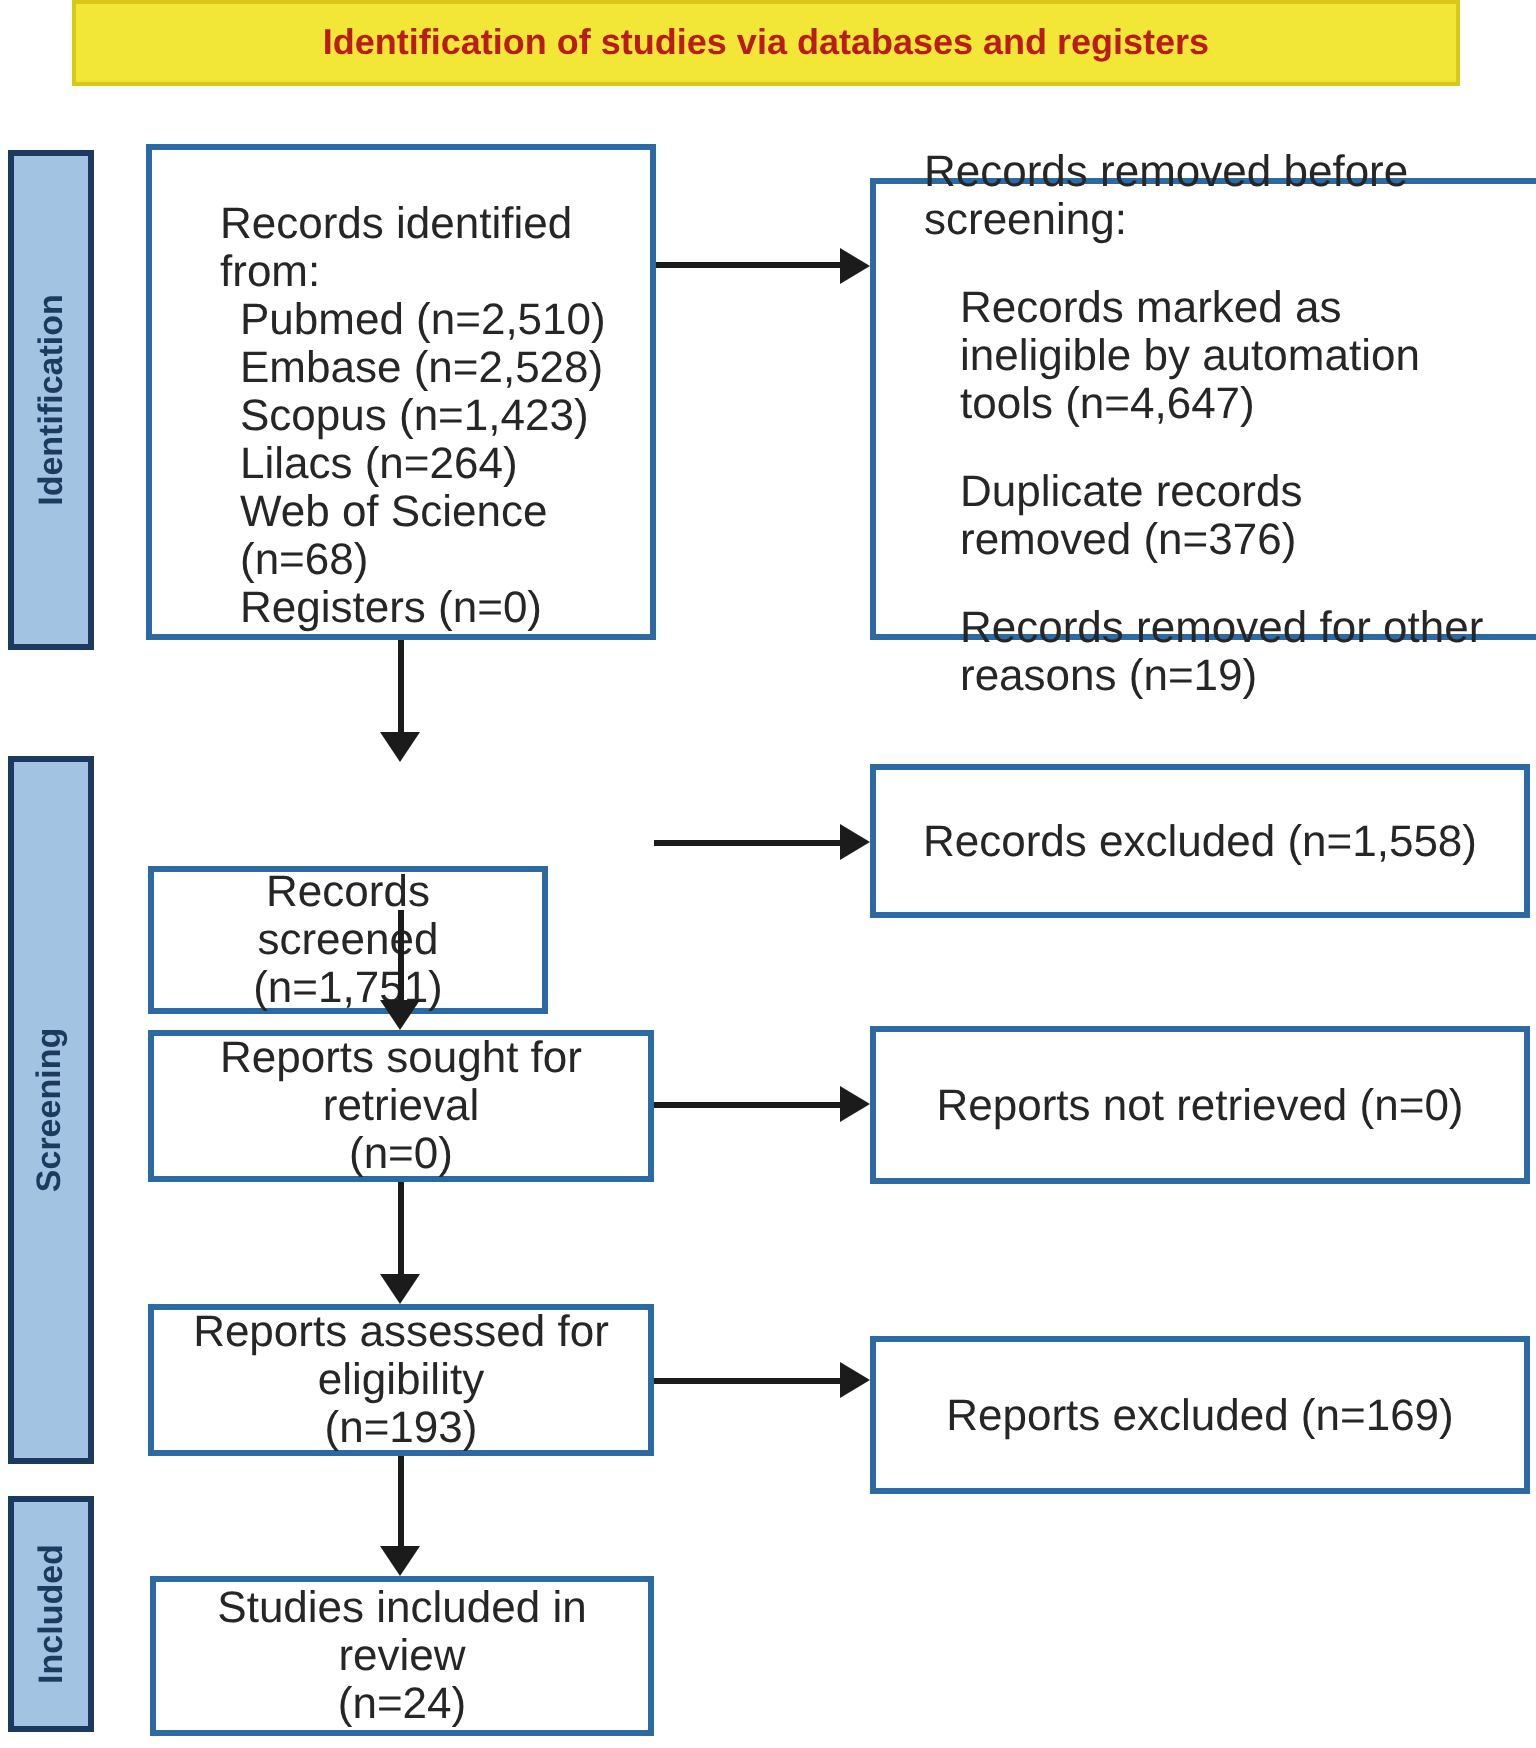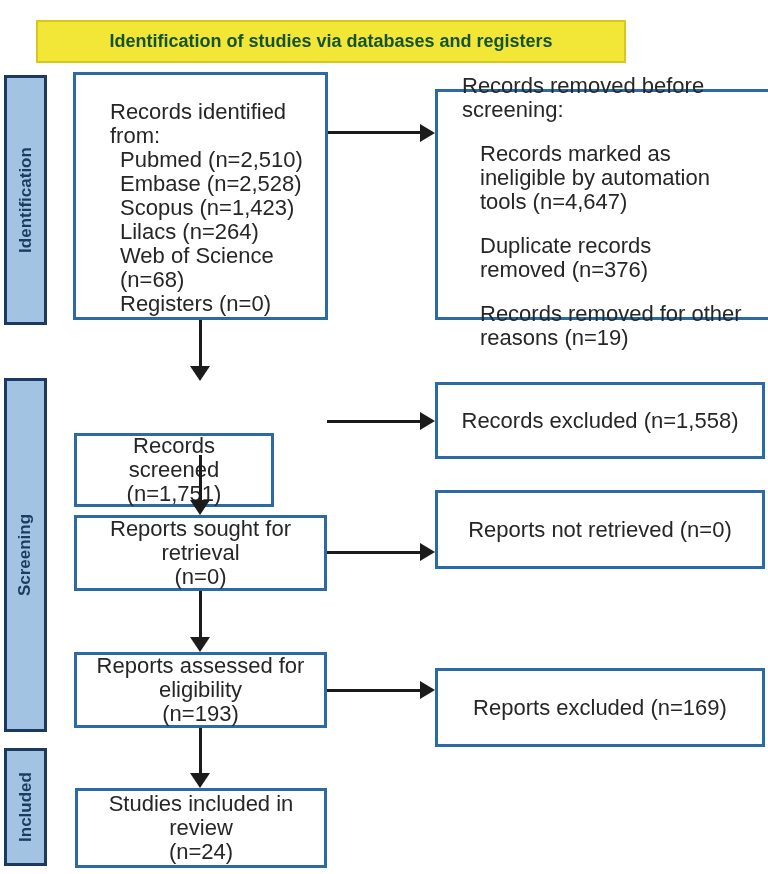--- a/index.html
+++ b/index.html
@@ -2,26 +2,26 @@
 <html style="--banner-fill: #f2e636; --banner-border: #d9c81b; --sidebar-fill: #a3c3e3; --sidebar-border: #1c3a5f; --box-border: #2b6aa4; --arrow: #1b1b1b; --text: #262626;"><head>
 <meta charset="utf-8">
 <style>
   html,body { margin:0; padding:0; background:#ffffff; }
   .canvas {
     position:relative; width:768px; height:874px; background:#ffffff;
     font-family:"Liberation Sans", sans-serif; color:var(--text,#262626);
     overflow:hidden;
   }
   .banner {
-    position:absolute; left:36px; top:20px; width:590px; height:43px;
+    position:absolute; left:36px; top:0; width:694px; height:43px;
     background:var(--banner-fill,#f2e636);
     border:2px solid var(--banner-border,#d9c81b);
     box-sizing:border-box;
     display:flex; align-items:center; justify-content:center;
-    font-size:18px; font-weight:600; color:#14532d;
+    font-size:18px; font-weight:600; color:#b91c1c;
   }
   .stage {
     position:absolute; left:4px; width:43px;
     background:var(--sidebar-fill,#a3c3e3);
     border:3px solid var(--sidebar-border,#1c3a5f);
     box-sizing:border-box;
     display:flex; align-items:center; justify-content:center;
   }
   .stage span {
     transform:rotate(-90deg); white-space:nowrap;
@@ -97,21 +97,21 @@
 
   <div class="box center" style="left:435px; top:382px; width:330px; height:77px;">
     <div>Records excluded (n=1,558)</div>
   </div>
 
   <div class="box center" style="left:74px; top:515px; width:253px; height:76px;">
     <div>Reports sought for retrieval</div>
     <div>(n=0)</div>
   </div>
 
-  <div class="box center" style="left:435px; top:490px; width:330px; height:79px;">
+  <div class="box center" style="left:435px; top:513px; width:330px; height:79px;">
     <div>Reports not retrieved (n=0)</div>
   </div>
 
   <div class="box center" style="left:74px; top:652px; width:253px; height:76px;">
     <div>Reports assessed for eligibility</div>
     <div>(n=193)</div>
   </div>
 
   <div class="box center" style="left:435px; top:668px; width:330px; height:79px;">
     <div>Reports excluded (n=169)</div>

